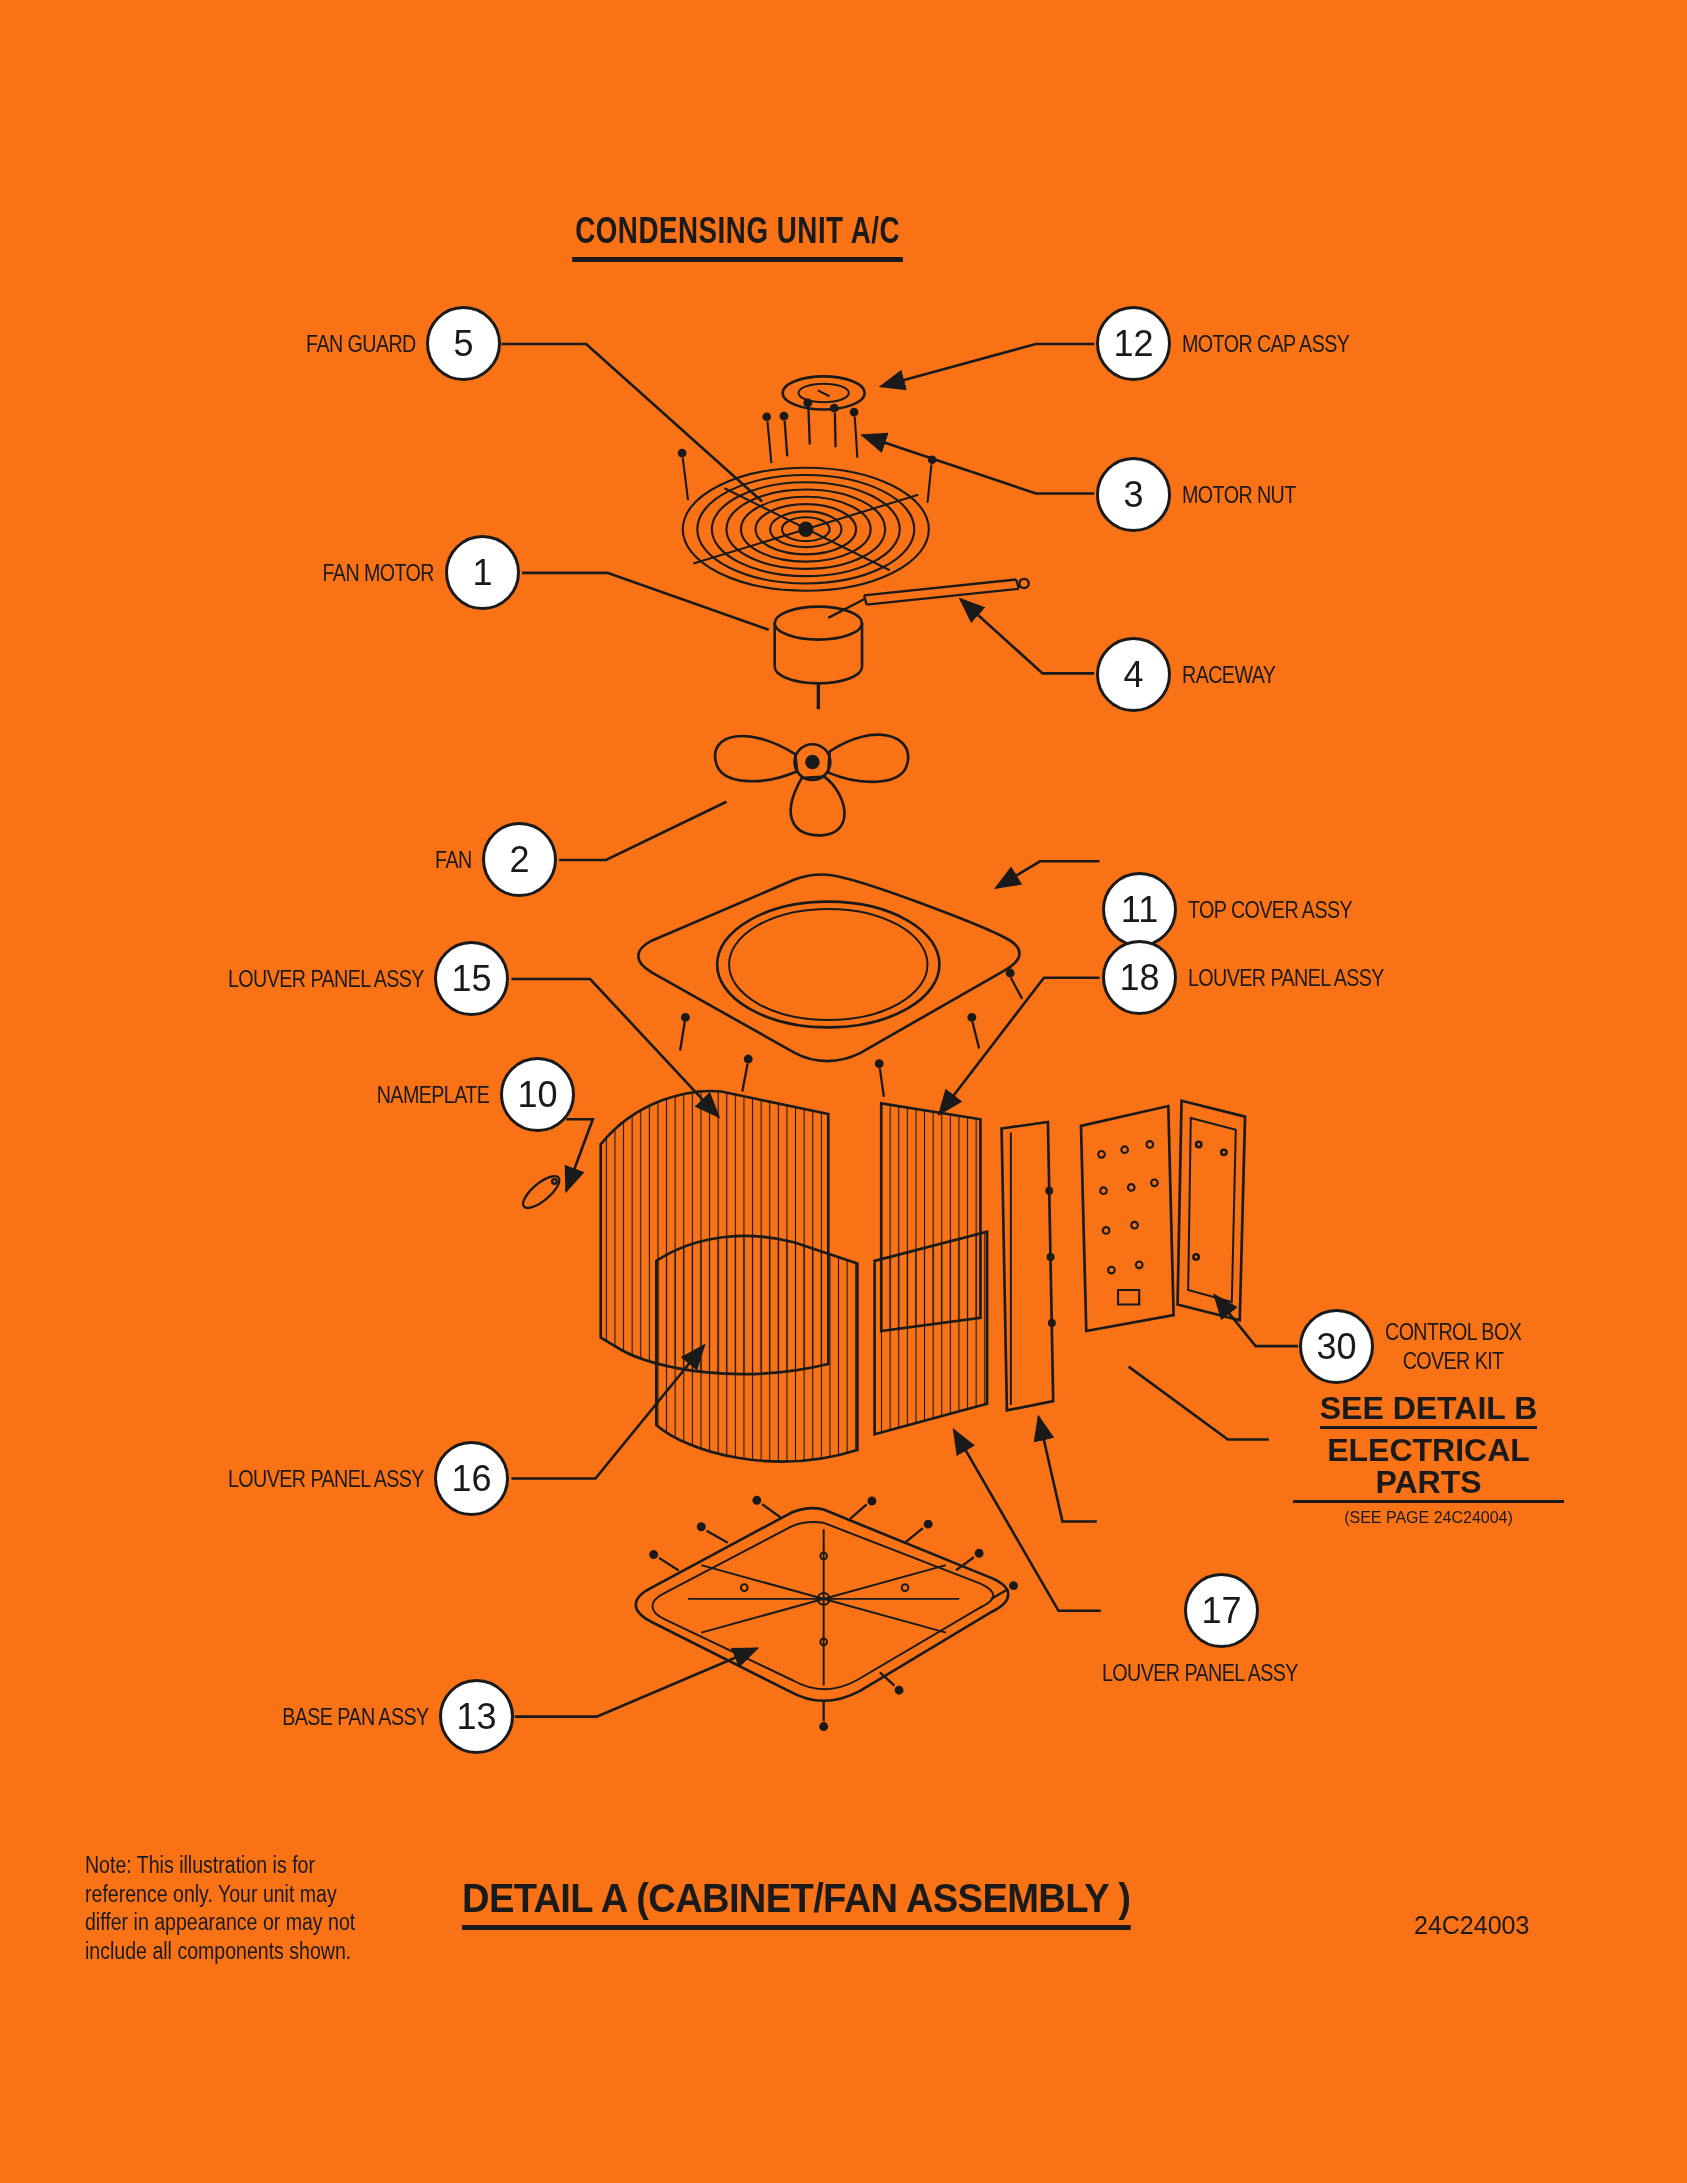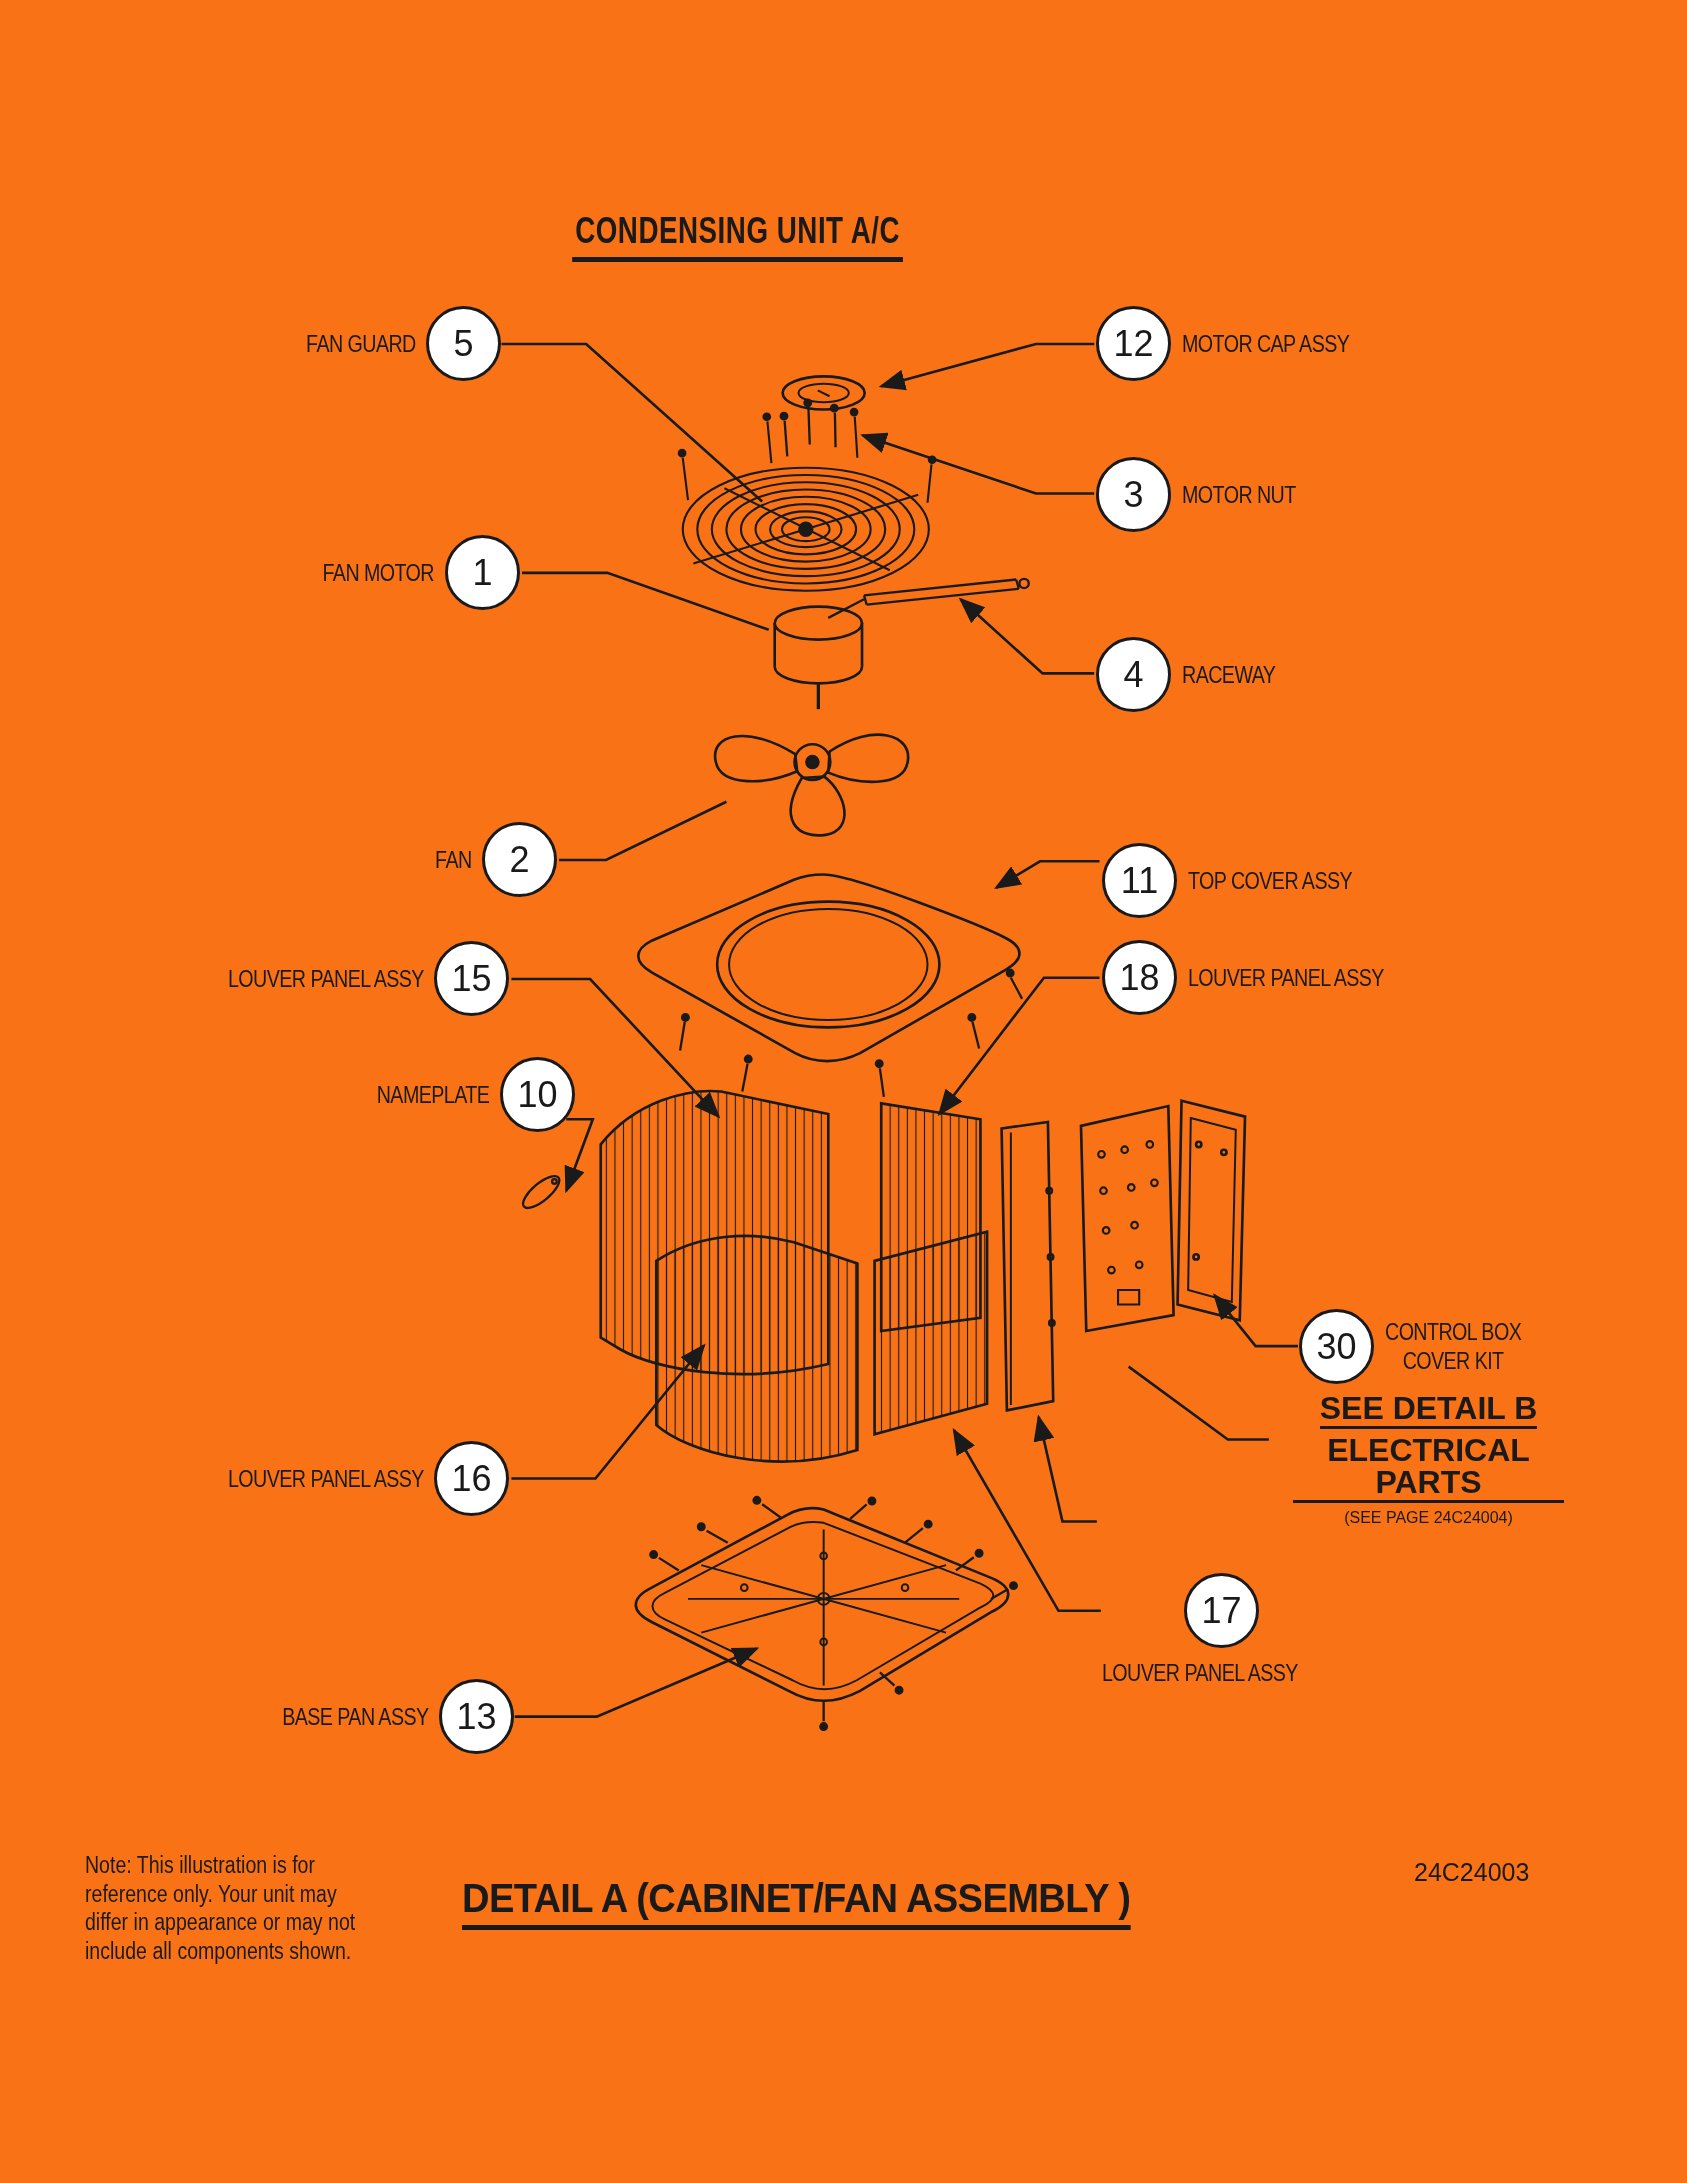--- a/index.html
+++ b/index.html
@@ -36,21 +36,21 @@
   .detailb .b3{font-size:16px;margin-top:3.3px;}
 
   .note{position:absolute;left:85px;top:1851px;font-size:23px;line-height:1.24;transform:scaleX(0.85);transform-origin:left top;}
 
   .detail-a{
     position:absolute;left:462px;top:1875px;
     font-size:41px;font-weight:bold;letter-spacing:-0.7px;
     border-bottom:5.3px solid #1a1a1a;padding-bottom:2.6px;
     transform:scaleX(0.93);transform-origin:left top;white-space:nowrap;
   }
-  .docnum{position:absolute;left:1414px;top:1858px;font-size:25px;}
+  .docnum{position:absolute;left:1414px;top:1911px;font-size:25px;}
 </style>
 </head>
 <body>
 
 <div class="page">
 
   <svg class="diagram" viewBox="0 0 2550 3300">
     <defs>
       <marker id="arr" viewBox="0 0 10 8" refX="9" refY="4" markerWidth="10" markerHeight="8" orient="auto">
         <path d="M0,0 L10,4 L0,8 Z" fill="#1a1a1a"></path>
@@ -264,21 +264,21 @@
     <span class="cnum">1</span>
   </div>
   <div class="callout right" style="top:637px;left:1096px;">
     <span class="cnum">4</span>
     <span class="clabel">RACEWAY</span>
   </div>
   <div class="callout left" style="top:822px;right:1130px;">
     <span class="clabel">FAN</span>
     <span class="cnum">2</span>
   </div>
-  <div class="callout right" style="top:843px;left:1102px;">
+  <div class="callout right" style="top:872px;left:1102px;">
     <span class="cnum">11</span>
     <span class="clabel">TOP COVER ASSY</span>
   </div>
   <div class="callout left" style="top:941px;right:1178px;">
     <span class="clabel">LOUVER PANEL ASSY</span>
     <span class="cnum">15</span>
   </div>
   <div class="callout right" style="top:940px;left:1102px;">
     <span class="cnum">18</span>
     <span class="clabel">LOUVER PANEL ASSY</span>

